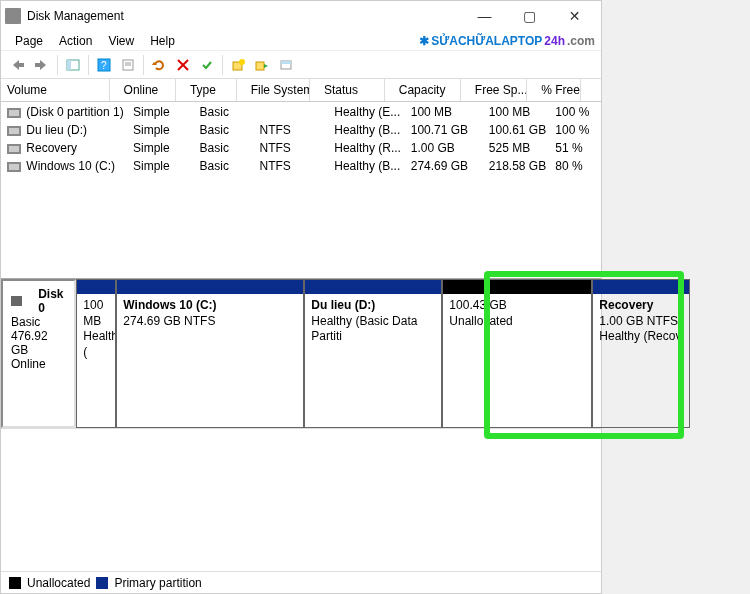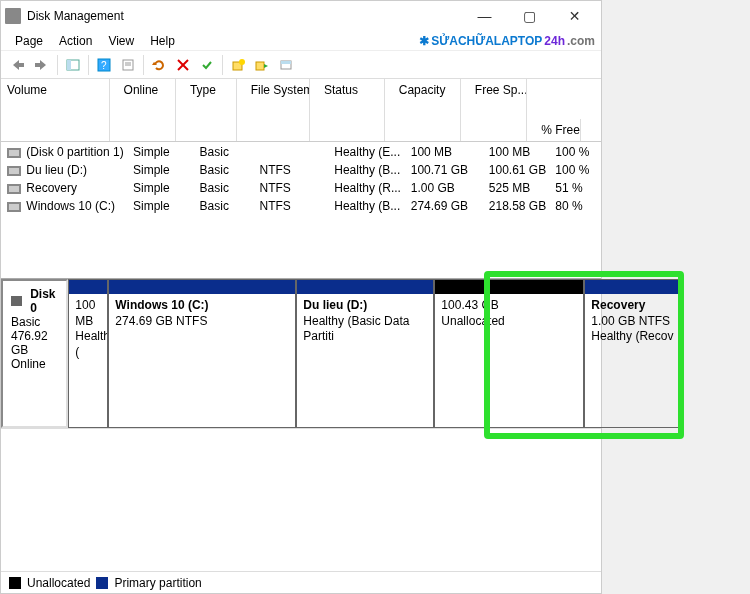--- a/index.html
+++ b/index.html
@@ -26,24 +26,24 @@
 .td { font-size: 12px; padding: 1px 6px; white-space: nowrap; overflow: hidden; }
 .vol-icon { display: inline-block; width: 14px; height: 10px; background: #888; margin-right: 2px; vertical-align: middle; position: relative; }
 .vol-icon::before { content: ""; position: absolute; left: 2px; top: 2px; width: 10px; height: 6px; background: #ccc; }
 .c-vol { width: 150px; }
 .c-lay { width: 78px; }
 .c-typ { width: 70px; }
 .c-fs  { width: 88px; }
 .c-sts { width: 90px; }
 .c-cap { width: 92px; }
 .c-fre { width: 78px; }
-.c-pct { width: 60px; margin-top: 40px; }
+.c-pct { width: 60px; }
 .graph-area { height: 150px; display: flex; padding: 0; border-bottom: 1px solid #ddd; position: relative; }
 .disk-info { width: 133px; border: 2px inset #ddd; background: #fff; padding: 6px 8px; font-size: 12px; }
-.disk-info .dname { font-weight: bold; display: flex; align-items: center; gap: 8px; }
+.disk-info .dname { font-weight: bold; display: flex; align-items: center; gap: 16px; }
 .disk-icon { width: 14px; height: 10px; background: #666; display: inline-block; }
 .partitions { flex: 1; display: flex; align-items: stretch; position: relative; }
 .part { border: 1px solid #666; display: flex; flex-direction: column; overflow: hidden; position: relative; }
 .part .phdr { height: 14px; }
 .part .pbody { padding: 4px 6px; font-size: 12px; line-height: 1.3; overflow: hidden; }
 .part .pbold { font-weight: bold; }
 .phdr-blue { background: #0a2d8c; }
 .phdr-black { background: #000; }
 .highlight { position: absolute; border: 6px solid #2ee02e; pointer-events: none; border-radius: 4px; }
 .spacer { flex: 1; background: #fff; }

